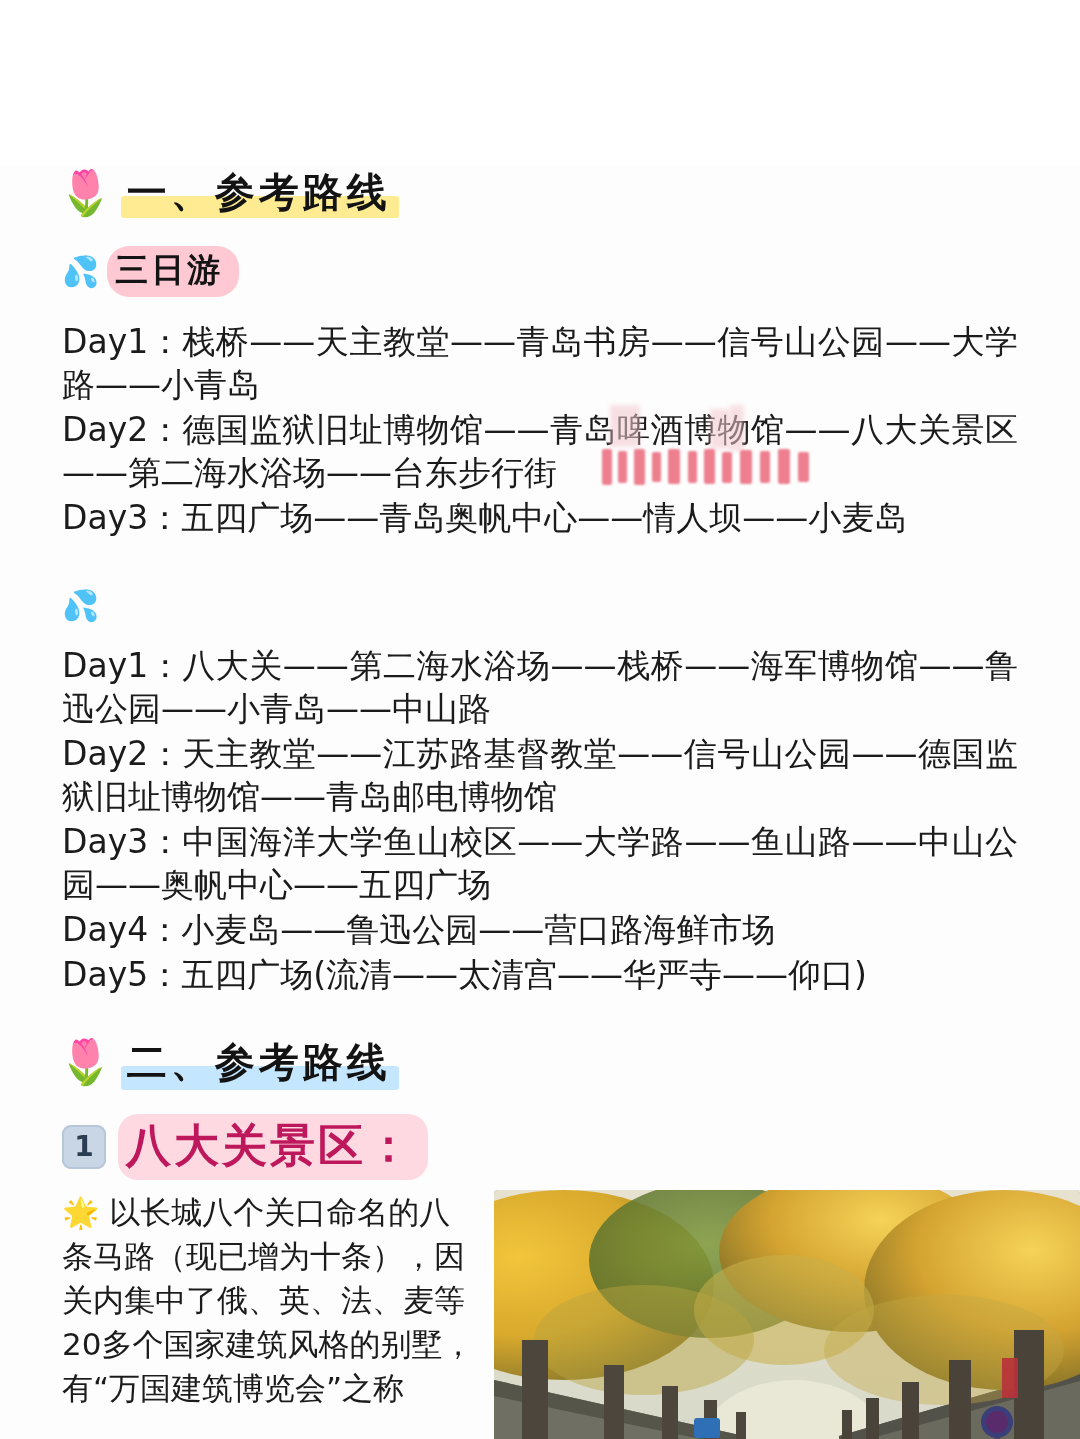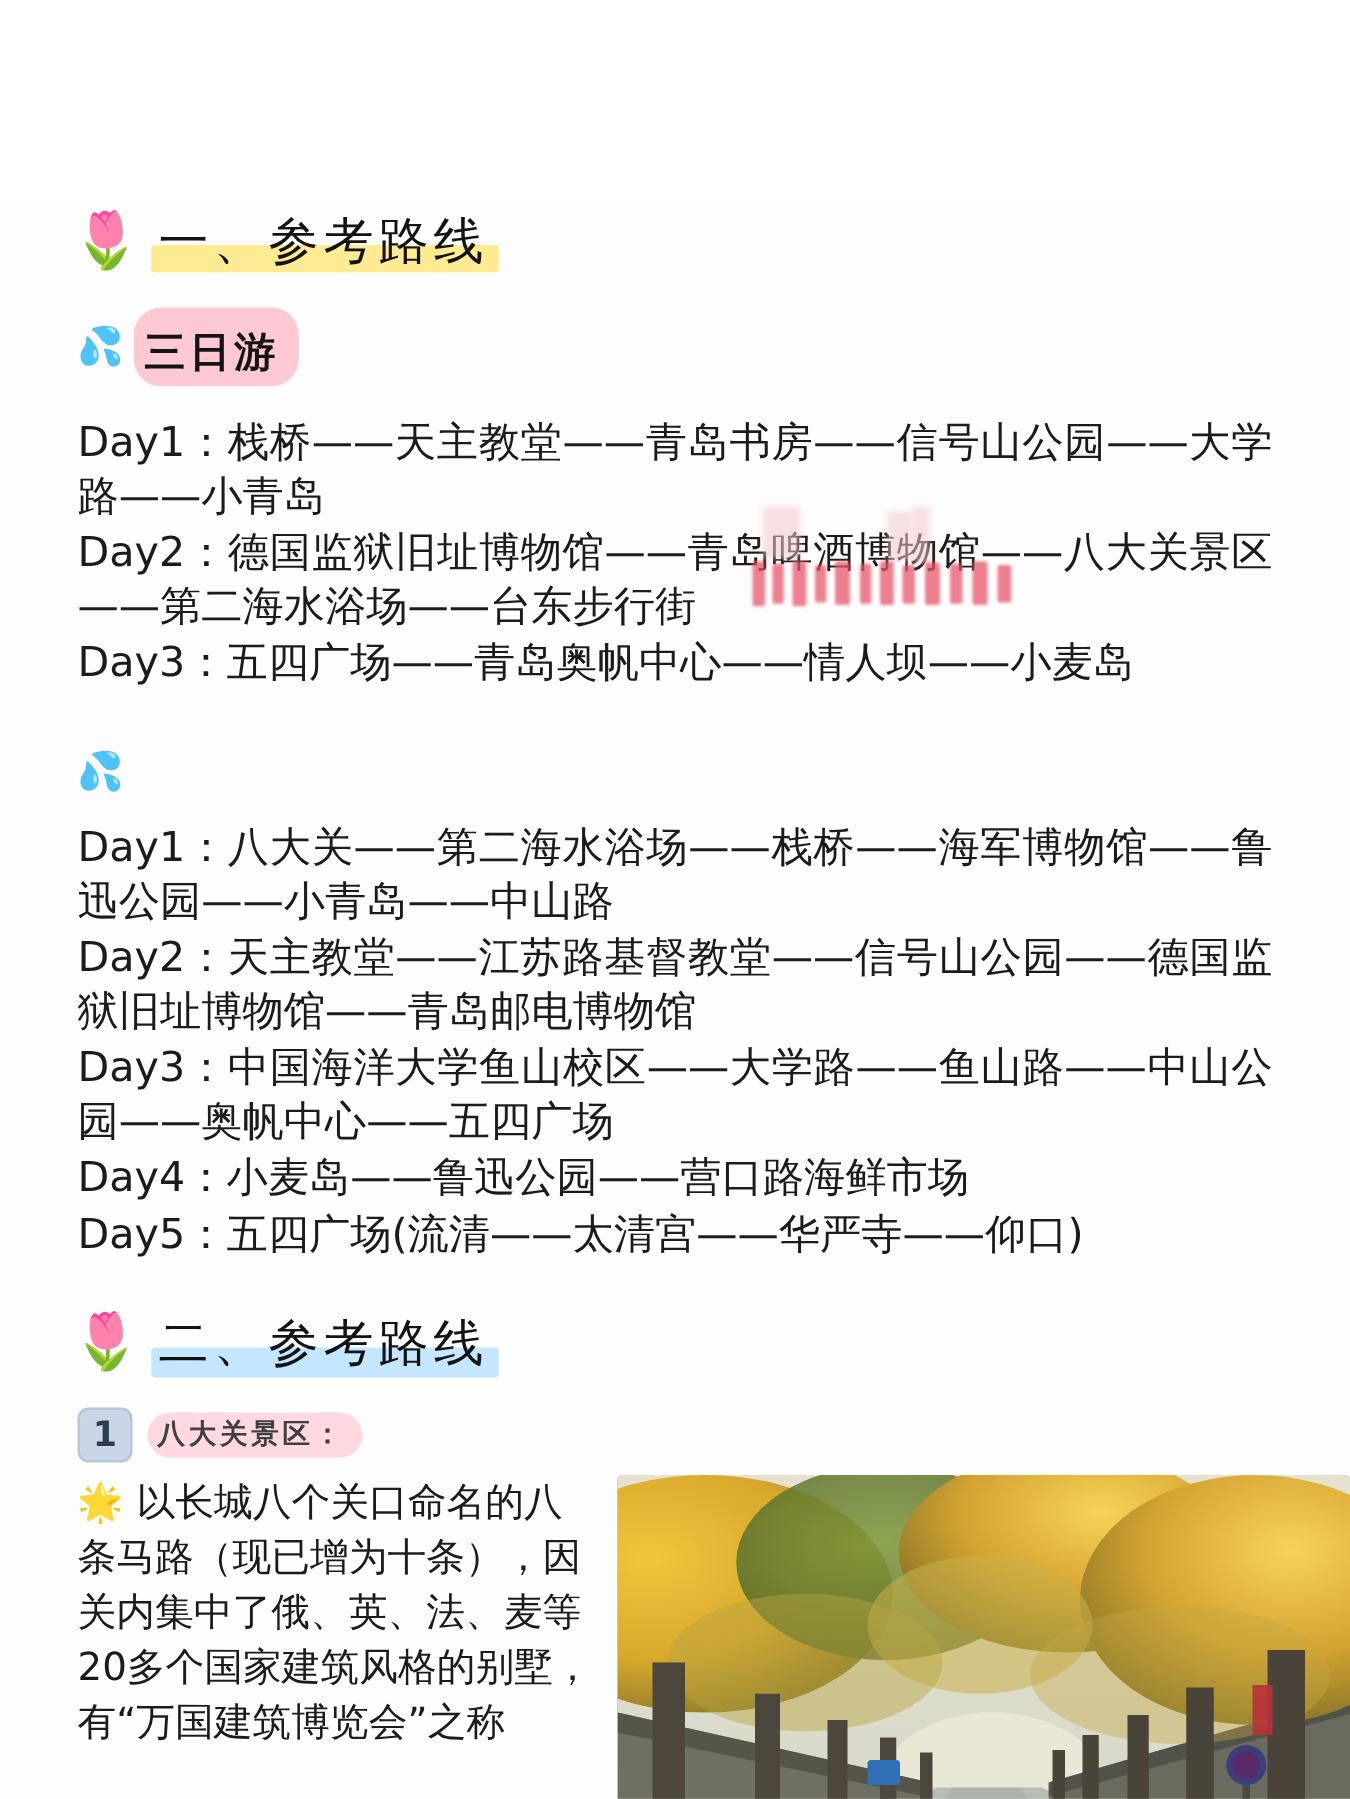--- a/index.html
+++ b/index.html
@@ -36,21 +36,21 @@
     filter: saturate(1.2);
   }
   .sec-title-wrap {
     position: relative;
     display: inline-block;
   }
   .sec-title {
     position: relative;
     z-index: 2;
     font-size: 40px;
-    font-weight: normal;
+    font-weight: bold;
     letter-spacing: 4px;
     color: #131313;
     font-family: "DejaVu Sans", sans-serif;
     white-space: nowrap;
   }
   .hl-yellow::after {
     content: "";
     position: absolute;
     left: -6px;
     right: -8px;
@@ -82,21 +82,21 @@
     padding-left: 62px;
     margin-top: 26px;
   }
   .drop-icon {
     font-size: 30px;
     line-height: 1;
   }
   .pill {
     position: relative;
     display: inline-block;
-    padding: 14px 16px 4px 8px;
+    padding: 2px 16px 4px 8px;
   }
   .pill::before {
     content: "";
     position: absolute;
     inset: 0;
     background: #ffc9d4;
     border-radius: 22px;
     z-index: 0;
   }
   .pill span {
@@ -178,24 +178,24 @@
     content: "";
     position: absolute;
     inset: 0;
     background: #ffd9e1;
     border-radius: 20px;
     z-index: 0;
   }
   .pill-light span {
     position: relative;
     z-index: 1;
-    font-size: 22px;
+    font-size: 45px;
     font-weight: bold;
     letter-spacing: 3px;
-    color: #404040;
+    color: #be185d;
     font-family: "DejaVu Sans", sans-serif;
   }
 
   
   .bottom {
     display: flex;
     margin-top: 10px;
     padding-left: 62px;
   }
   .bottom-text {

